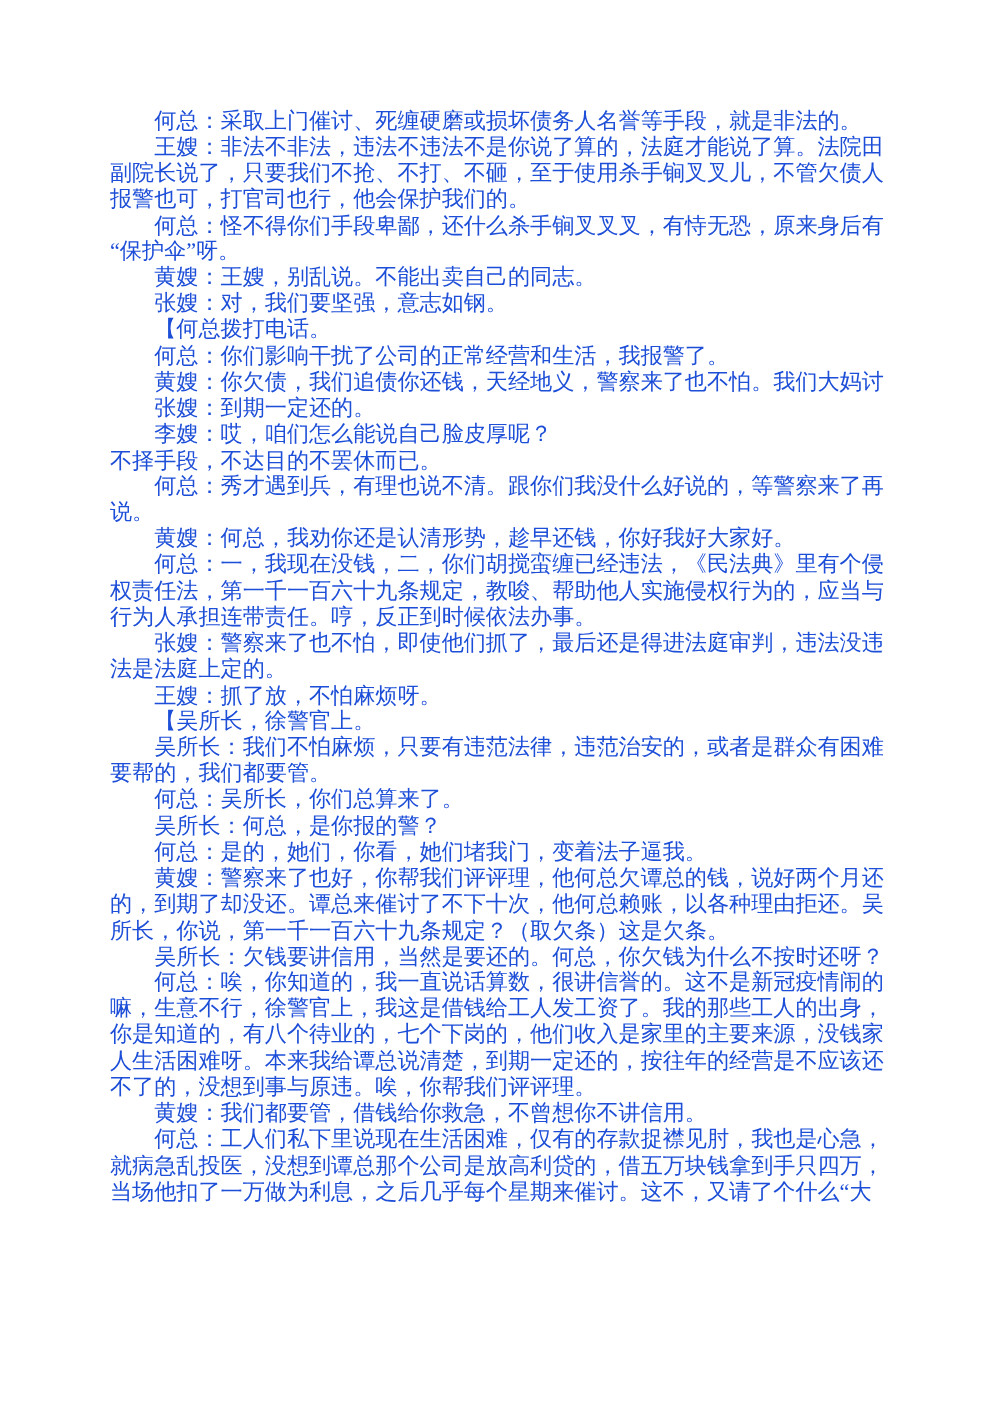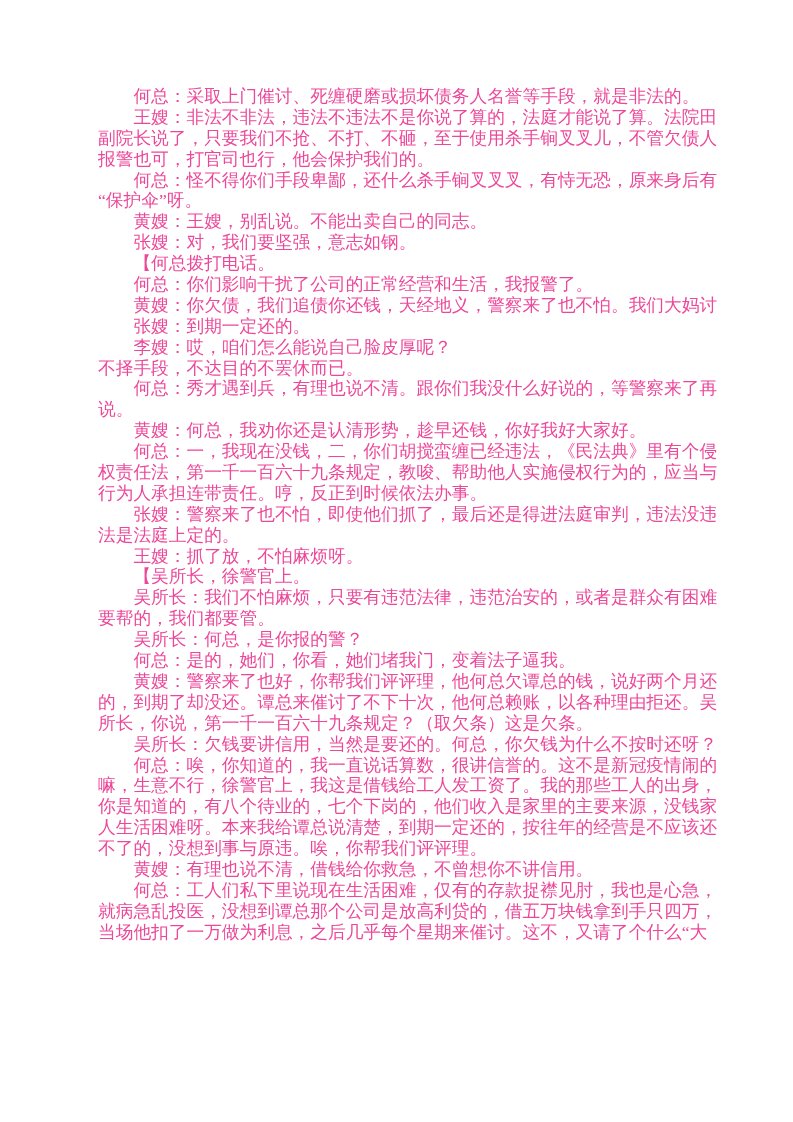--- a/index.html
+++ b/index.html
@@ -27,21 +27,21 @@
   .line {
     height: 20.9px;
     white-space: pre;
     letter-spacing: 0;
   }
 </style>
 </head>
 <body>
 
 <div class="page">
-  <div class="text-block" style="color: #ec4899; margin-left: 10px;">
+  <div class="text-block" style="color: #1d4ed8;">
       <div class="line">　　何总：采取上门催讨、死缠硬磨或损坏债务人名誉等手段，就是非法的。</div>
       <div class="line">　　王嫂：非法不非法，违法不违法不是你说了算的，法庭才能说了算。法院田</div>
       <div class="line">副院长说了，只要我们不抢、不打、不砸，至于使用杀手锏叉叉儿，不管欠债人</div>
       <div class="line">报警也可，打官司也行，他会保护我们的。</div>
       <div class="line">　　何总：怪不得你们手段卑鄙，还什么杀手锏叉叉叉，有恃无恐，原来身后有</div>
       <div class="line">“保护伞”呀。</div>
       <div class="line">　　黄嫂：王嫂，别乱说。不能出卖自己的同志。</div>
       <div class="line">　　张嫂：对，我们要坚强，意志如钢。</div>
       <div class="line">　　【何总拨打电话。</div>
       <div class="line">　　何总：你们影响干扰了公司的正常经营和生活，我报警了。</div>
@@ -54,29 +54,30 @@
       <div class="line">　　黄嫂：何总，我劝你还是认清形势，趁早还钱，你好我好大家好。</div>
       <div class="line">　　何总：一，我现在没钱，二，你们胡搅蛮缠已经违法，《民法典》里有个侵</div>
       <div class="line">权责任法，第一千一百六十九条规定，教唆、帮助他人实施侵权行为的，应当与</div>
       <div class="line">行为人承担连带责任。哼，反正到时候依法办事。</div>
       <div class="line">　　张嫂：警察来了也不怕，即使他们抓了，最后还是得进法庭审判，违法没违</div>
       <div class="line">法是法庭上定的。</div>
       <div class="line">　　王嫂：抓了放，不怕麻烦呀。</div>
       <div class="line">　　【吴所长，徐警官上。</div>
       <div class="line">　　吴所长：我们不怕麻烦，只要有违范法律，违范治安的，或者是群众有困难</div>
       <div class="line">要帮的，我们都要管。</div>
+      <div class="line">　　何总：吴所长，你们总算来了。</div>
       <div class="line">　　吴所长：何总，是你报的警？</div>
       <div class="line">　　何总：是的，她们，你看，她们堵我门，变着法子逼我。</div>
       <div class="line">　　黄嫂：警察来了也好，你帮我们评评理，他何总欠谭总的钱，说好两个月还</div>
       <div class="line">的，到期了却没还。谭总来催讨了不下十次，他何总赖账，以各种理由拒还。吴</div>
       <div class="line">所长，你说，第一千一百六十九条规定？（取欠条）这是欠条。</div>
       <div class="line">　　吴所长：欠钱要讲信用，当然是要还的。何总，你欠钱为什么不按时还呀？</div>
       <div class="line">　　何总：唉，你知道的，我一直说话算数，很讲信誉的。这不是新冠疫情闹的</div>
       <div class="line">嘛，生意不行，徐警官上，我这是借钱给工人发工资了。我的那些工人的出身，</div>
       <div class="line">你是知道的，有八个待业的，七个下岗的，他们收入是家里的主要来源，没钱家</div>
       <div class="line">人生活困难呀。本来我给谭总说清楚，到期一定还的，按往年的经营是不应该还</div>
       <div class="line">不了的，没想到事与原违。唉，你帮我们评评理。</div>
-      <div class="line">　　黄嫂：有理也说不清，借钱给你救急，不曾想你不讲信用。</div>
+      <div class="line">　　黄嫂：我们都要管，借钱给你救急，不曾想你不讲信用。</div>
       <div class="line">　　何总：工人们私下里说现在生活困难，仅有的存款捉襟见肘，我也是心急，</div>
       <div class="line">就病急乱投医，没想到谭总那个公司是放高利贷的，借五万块钱拿到手只四万，</div>
       <div class="line">当场他扣了一万做为利息，之后几乎每个星期来催讨。这不，又请了个什么“大</div>
     </div>
 </div>
 
 </body></html>

